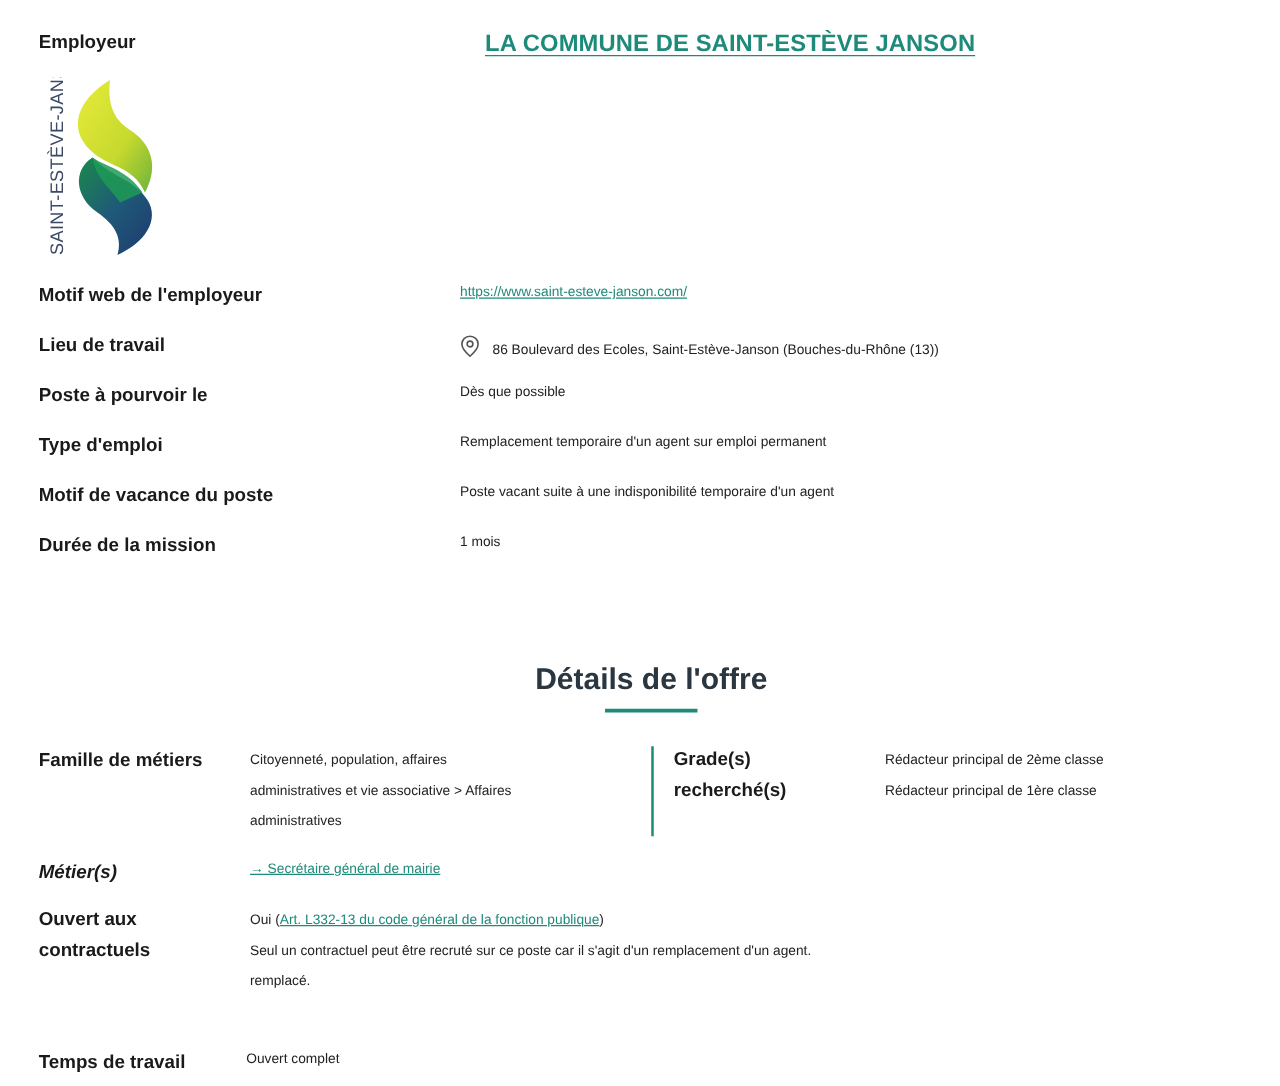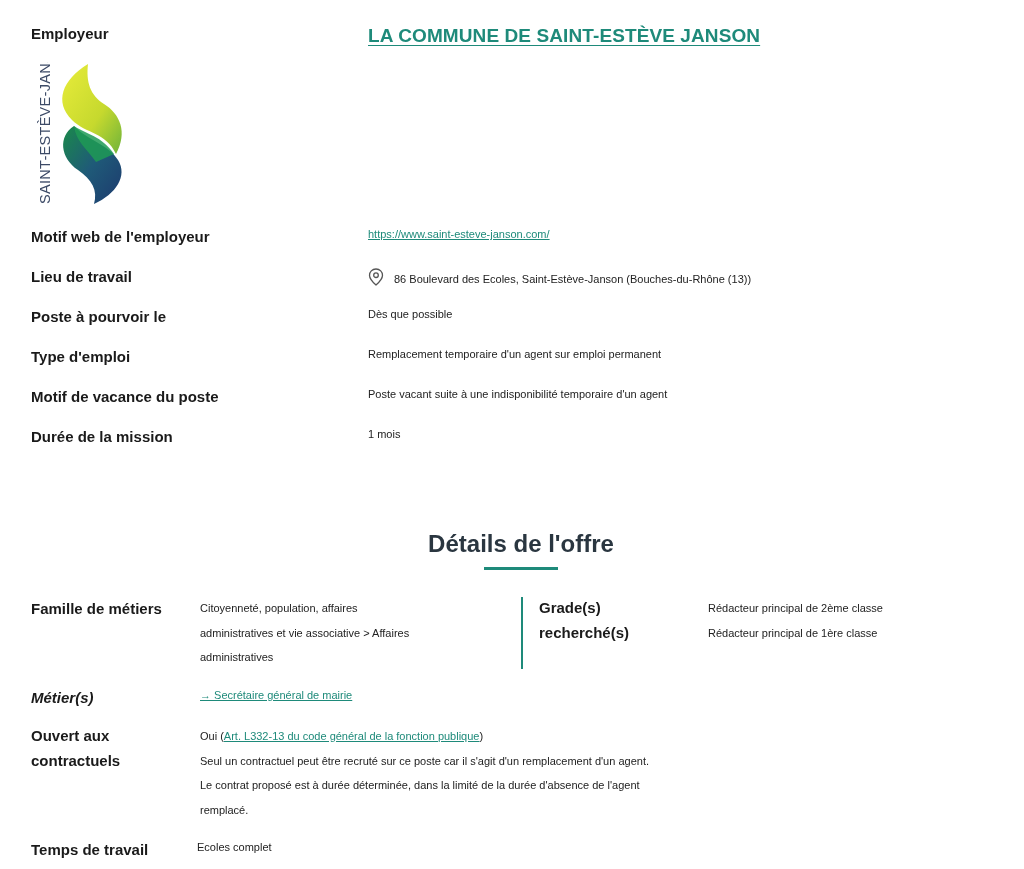--- a/index.html
+++ b/index.html
@@ -7,21 +7,21 @@
     width: 1024px; height: 869px; position: relative; overflow: hidden;
     font-family: "Liberation Sans", "DejaVu Sans", sans-serif;
     color: #1f1f1f; font-size: 15px;
   }
   .abs { position: absolute; }
   .label { font-weight: bold; color: #1a1a1a; font-size: 15px; }
   .value { color: #222; font-size: 11px; }
   a.link { color: #1e8a7a; text-decoration: underline; }
   .employer-name {
     color: #1e8a7a; font-weight: bold; font-size: 19px; text-decoration: underline;
-    text-underline-offset: 3px; letter-spacing: 0.1px;
+    text-underline-offset: 3px; letter-spacing: 0.1px; margin-left: 20px;
   }
   .logo { width: 110px; height: 145px; }
   .section-title {
     font-size: 24px; font-weight: bold; color: #2a3640; text-align: center;
   }
   .title-bar { width: 74px; height: 3px; background: #1e8a7a; }
   .vsep { width: 2px; background: #1e8a7a; }
   .lh { line-height: 24.5px; }
   .pin { display: inline-block; width: 16px; height: 18px; vertical-align: -3px; margin-right: 10px; }
 </style>
@@ -99,18 +99,17 @@
 <div class="abs label" style="left:31px; top:689px;font-style:italic;">Métier(s)</div>
 <a class="abs link value" href="#" style="left:200px; top:689px; color:#1e8a7a;">→ Secrétaire général de mairie</a>
 
 <div class="abs label lh" style="left:31px; top:724px;">
   <div>Ouvert aux</div>
   <div>contractuels</div>
 </div>
 <div class="abs value lh" style="left:200px; top:724px; width:680px;">
   <div><span>Oui (</span><a class="link" href="#">Art. L332-13 du code général de la fonction publique</a><span>)</span></div>
   <div>Seul un contractuel peut être recruté sur ce poste car il s'agit d'un remplacement d'un agent.</div>
-  <div>Le contrat proposé est à durée déterminée, dans la limité de la durée d'absence de l'agent</div>
   <div>remplacé.</div>
 </div>
 
 <div class="abs label" style="left:31px; top:841px;">Temps de travail</div>
-<div class="abs value" style="left:197px; top:841px;">Ecoles complet</div>
+<div class="abs value" style="left:197px; top:841px;">Ouvert complet</div>
 
 </body></html>

